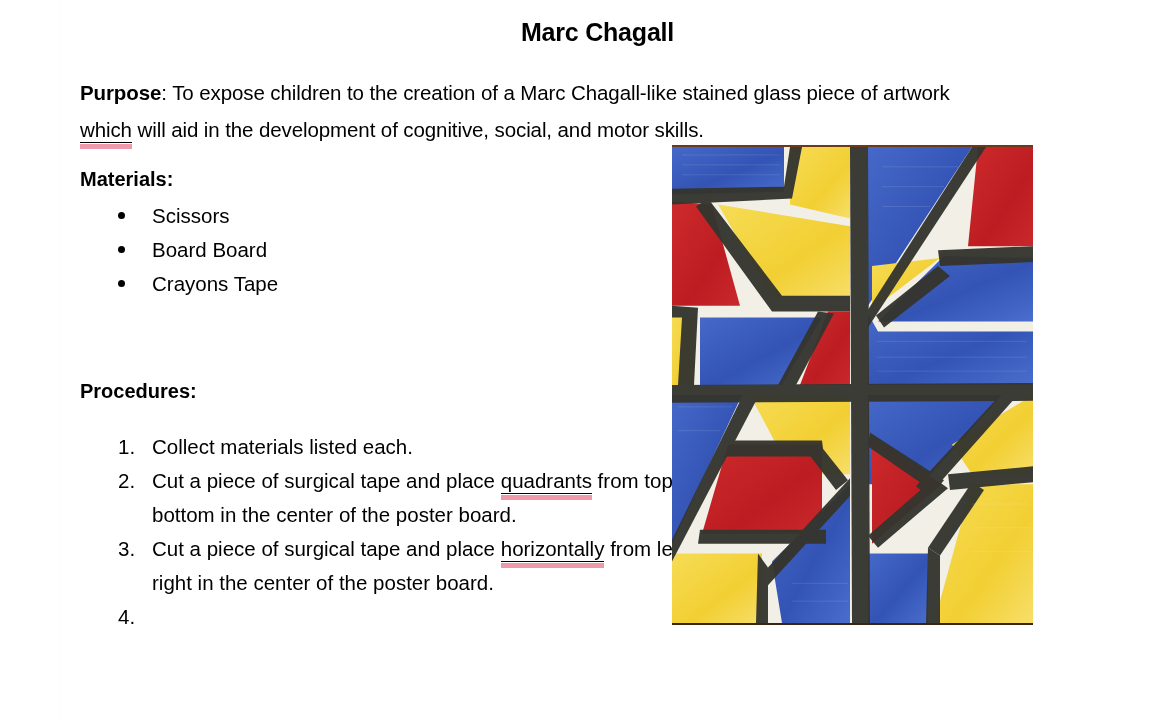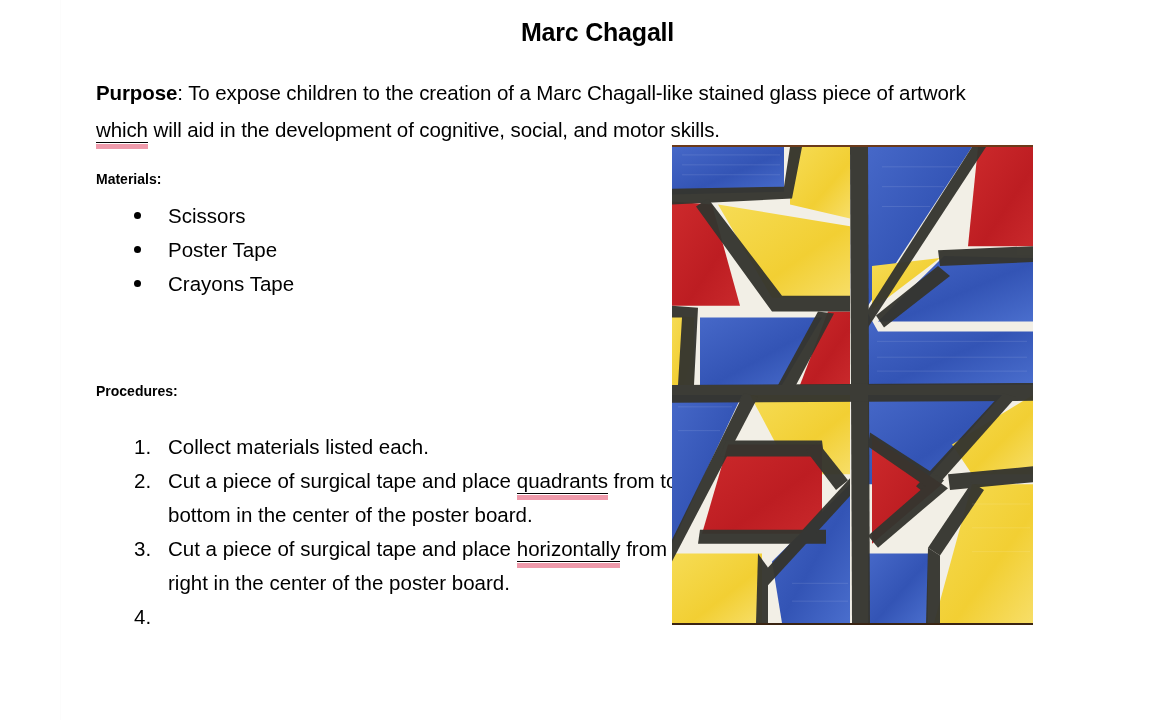--- a/index.html
+++ b/index.html
@@ -40,38 +40,38 @@
     width: 1125px;
     text-align: center;
     font-size: 25px;
     font-weight: bold;
     letter-spacing: -0.2px;
     margin-left: 35px;
   }
 
   .body-col {
     position: absolute;
-    left: 96px;
+    left: 80px;
     top: 74px;
     width: 880px;
   }
 
   p.para {
     margin: 0;
     font-size: 20.5px;
     line-height: 37px;
     letter-spacing: -0.1px;
   }
   .purpose-para { width: 870px; }
 
   .lead { font-weight: bold; }
 
   .section-head {
     margin: 0;
-    font-size: 14px;
+    font-size: 20px;
     font-weight: bold;
     line-height: 37px;
   }
 
   
   .hl {
     position: relative;
     border-bottom: 1.6px solid #000000;
     padding-bottom: 1px;
     white-space: nowrap;
@@ -153,21 +153,21 @@
   <div class="doc-title">Marc Chagall</div>
 
   <div class="body-col">
 
     <p class="para purpose-para"><span class="lead">Purpose</span><span>: </span><span>To expose children to the creation of a Marc Chagall-like stained glass piece of artwork </span><span class="hl">which</span><span> will aid in the development of cognitive, social, and motor skills.</span></p>
 
     <p class="section-head" style="margin-top:13px;">Materials:</p>
 
     <ul class="mat-list" style="margin-top:1px;">
       <li><span class="dot"></span><span>Scissors</span></li>
-      <li><span class="dot"></span><span>Poster Tape</span></li>
+      <li><span class="dot"></span><span>Board Board</span></li>
       <li><span class="dot"></span><span>Crayons Tape</span></li>
     </ul>
 
     <p class="section-head" style="margin-top:72px;">Procedures:</p>
 
     <ol class="proc-list" style="margin-top:20px;">
       <li><span class="num">1.</span><span>Collect materials listed each.</span></li>
       <li><span class="num">2.</span><span>Cut a piece of surgical tape and place </span><span class="hl">quadrants</span><span> from top to bottom in the center of the poster board.</span></li>
       <li><span class="num">3.</span><span>Cut a piece of surgical tape and place </span><span class="hl">horizontally</span><span> from left to right in the center of the poster board.</span></li>
       <li><span class="num">4.</span></li>

